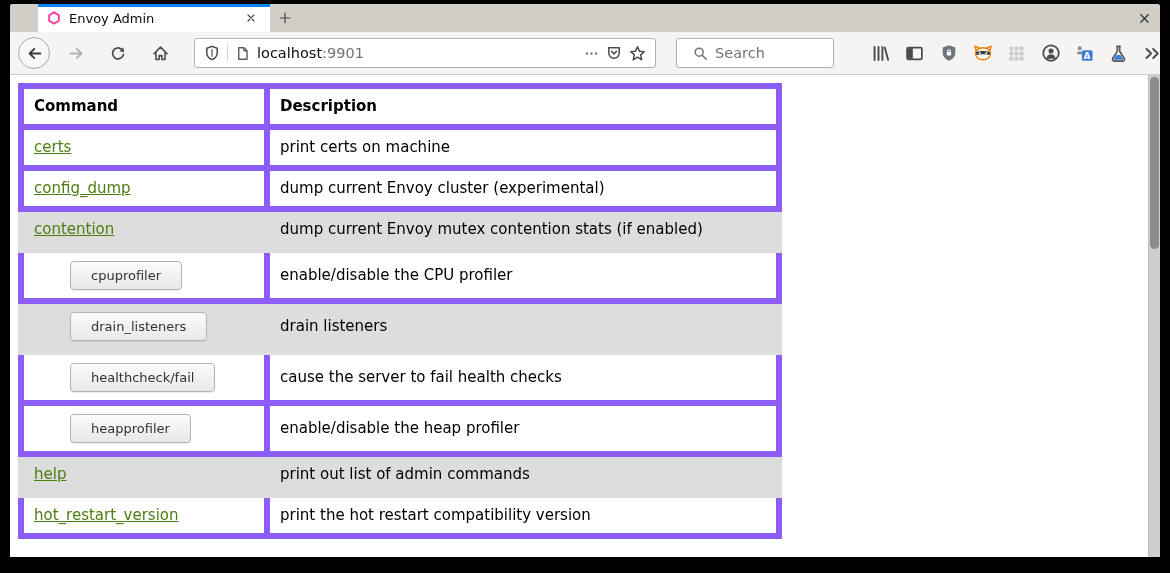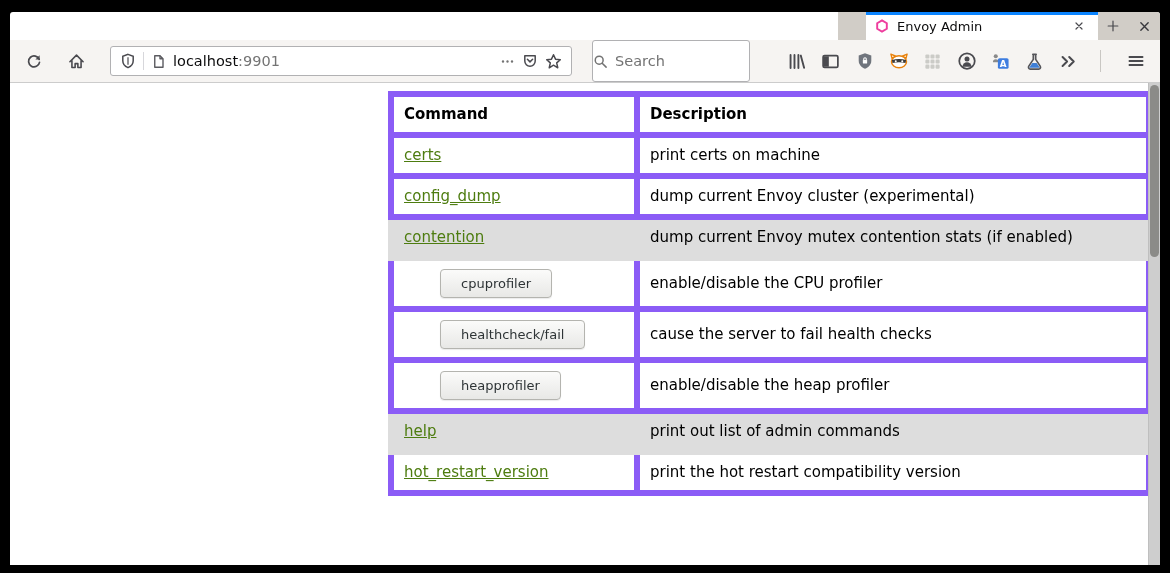--- a/index.html
+++ b/index.html
@@ -3,23 +3,23 @@
 <meta charset="utf-8">
 <style>
   * { margin:0; padding:0; box-sizing:border-box; }
   html,body { width:1170px; height:573px; overflow:hidden; }
   body {
     background:#000;
     font-family:"DejaVu Sans","Liberation Sans",sans-serif;
     position:relative;
   }
   .window {
-    position:absolute; left:10px; top:12px; width:1150px; height:553px;
+    position:absolute; left:10px; top:4px; width:1150px; height:553px;
     display:flex; flex-direction:column; background:#fff;
-    border-radius:3px 3px 0 0; overflow:hidden;align-items:flex-end;
+    border-radius:3px 3px 0 0; overflow:hidden;
   }
 
   
   .tab-bar { height:28px; background:#d1cdc7; display:flex; align-items:stretch; flex:none; }
   .pre-tab-spacer { width:28px; flex:none; }
   .tab {
     width:232px; background:#fff; position:relative;
     display:flex; align-items:center; padding:0 9px; gap:8px; flex:none;
   }
   .tab::before {
@@ -42,23 +42,23 @@
   .url-bar {
     margin-left:8px; width:462px; height:30px; background:#fff;
     border:1px solid #b1b1b3; border-radius:3px;
     display:flex; align-items:center; padding:0 9px; gap:7px; flex:none;
   }
   .urlbar-divider { width:1px; height:18px; background:#d7d7db; flex:none; }
   .url-text { flex:1; font-size:14.5px; white-space:nowrap; overflow:hidden; }
   .url-host { color:#0c0c0d; }
   .url-port { color:#737373; }
   .search-bar {
-    margin-left:10px; width:158px; height:42px; background:#fff;
+    margin-left:10px; width:158px; height:30px; background:#fff;
     border:1px solid #b1b1b3; border-radius:3px;
-    display:flex; align-items:center; padding:0 0; gap:7px; flex:none;
+    display:flex; align-items:center; padding:0 16px; gap:7px; flex:none;
   }
   .search-placeholder { color:#737373; font-size:14.5px; }
   .toolbar-icons { margin-left:26px; display:flex; align-items:center; gap:13px; flex:none; }
   .tb-icon { width:21px; height:21px; display:flex; align-items:center; justify-content:center; flex:none; }
   .toolbar-divider { width:1px; height:22px; background:#c9c7c3; margin:0 9px 0 11px; flex:none; }
 
   
   .content { flex:1; background:#fff; position:relative; overflow:hidden; }
   table.cmd-table { border-collapse:collapse; margin:8px; font-size:15px; color:#000; table-layout:fixed; }
   .cmd-table th, .cmd-table td {
@@ -290,20 +290,24 @@
     <td>dump current Envoy cluster (experimental)</td>
   </tr>
           <tr class="alt">
     <td><a href="#" class="cmd-link">contention</a></td>
     <td>dump current Envoy mutex contention stats (if enabled)</td>
   </tr>
           <tr>
     <td><button class="cmd-button">cpuprofiler</button></td>
     <td>enable/disable the CPU profiler</td>
   </tr>
+          <tr class="alt">
+    <td><button class="cmd-button">drain_listeners</button></td>
+    <td>drain listeners</td>
+  </tr>
           <tr>
     <td><button class="cmd-button">healthcheck/fail</button></td>
     <td>cause the server to fail health checks</td>
   </tr>
           <tr>
     <td><button class="cmd-button">heapprofiler</button></td>
     <td>enable/disable the heap profiler</td>
   </tr>
           <tr class="alt">
     <td><a href="#" class="cmd-link">help</a></td>

